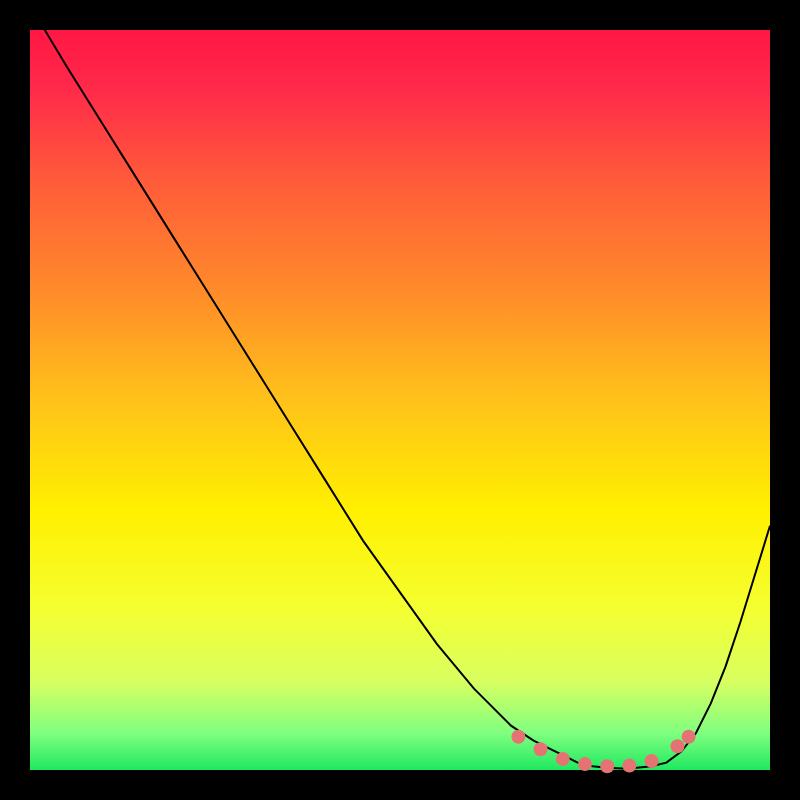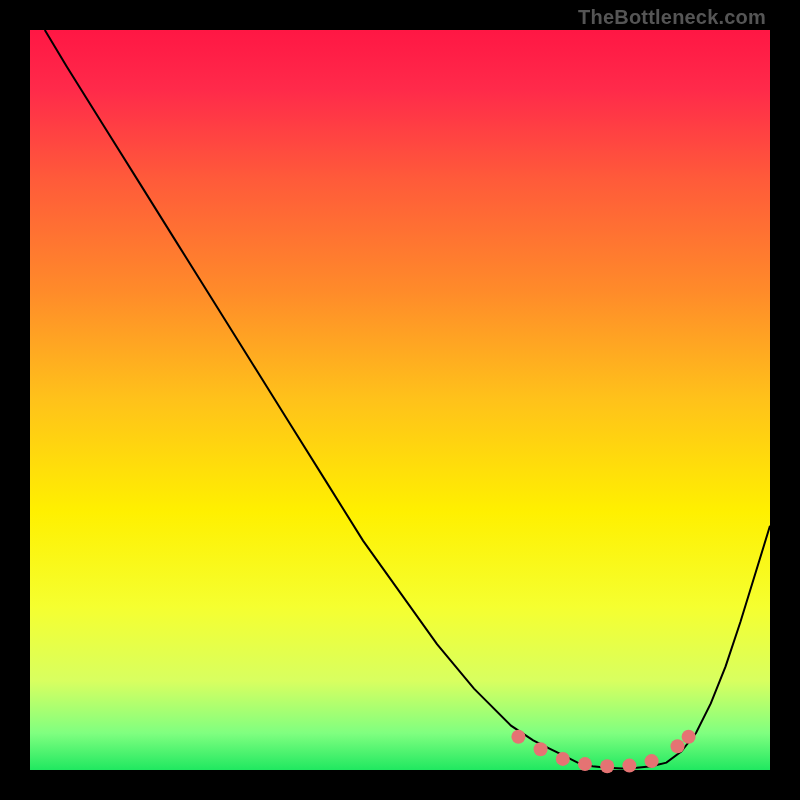--- a/index.html
+++ b/index.html
@@ -46,21 +46,20 @@
     top: 0;
     width: 740px;
     height: 740px;
     overflow: visible;
   }
 </style>
 </head>
 <body>
 
 <div class="chart-container">
-  <div class="watermark">TheBottleneck.com</div>
   <div class="plot-area">
     <svg class="gradient-bg" viewBox="0 0 740 740" preserveAspectRatio="none">
       <defs>
         <linearGradient id="bg-grad" x1="0" y1="0" x2="0" y2="1">
             <stop offset="0%" stop-color="#ff1744"></stop>
             <stop offset="8%" stop-color="#ff2a4a"></stop>
             <stop offset="20%" stop-color="#ff5a3a"></stop>
             <stop offset="35%" stop-color="#ff8a2a"></stop>
             <stop offset="50%" stop-color="#ffc21a"></stop>
             <stop offset="65%" stop-color="#fff000"></stop>

